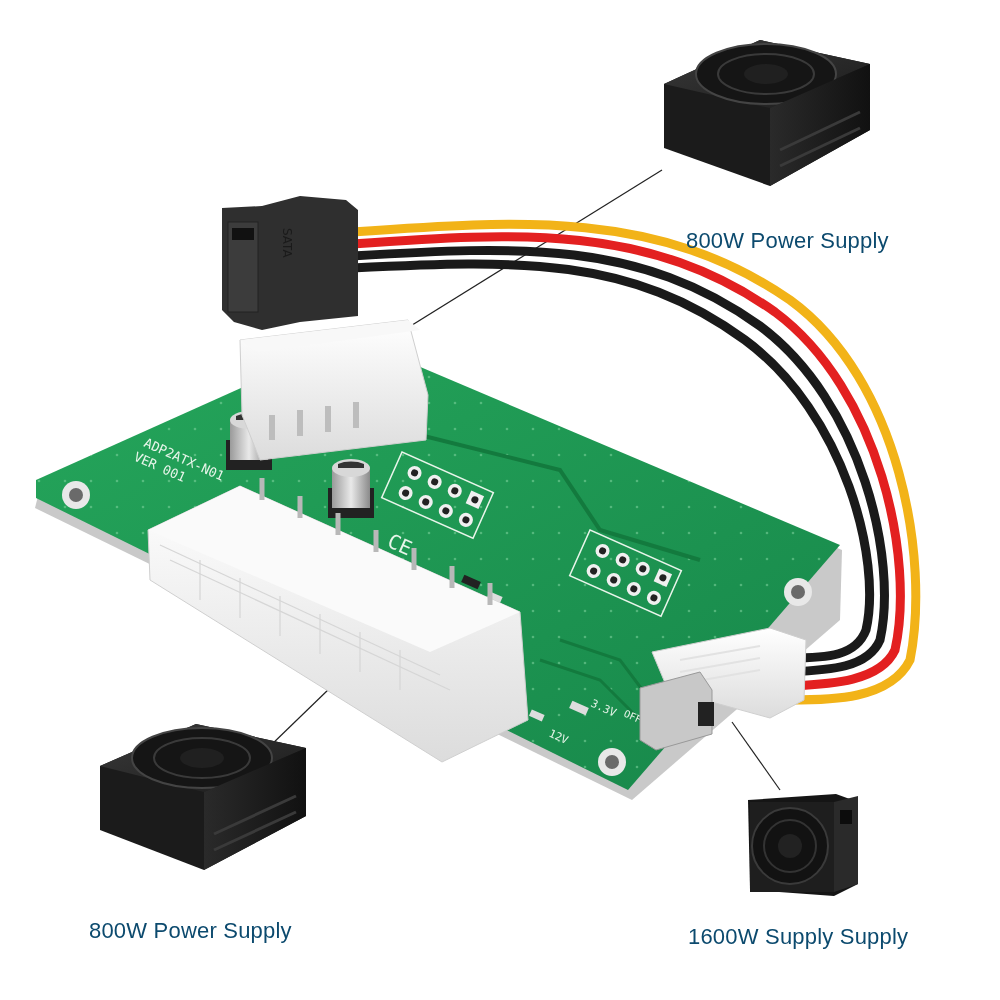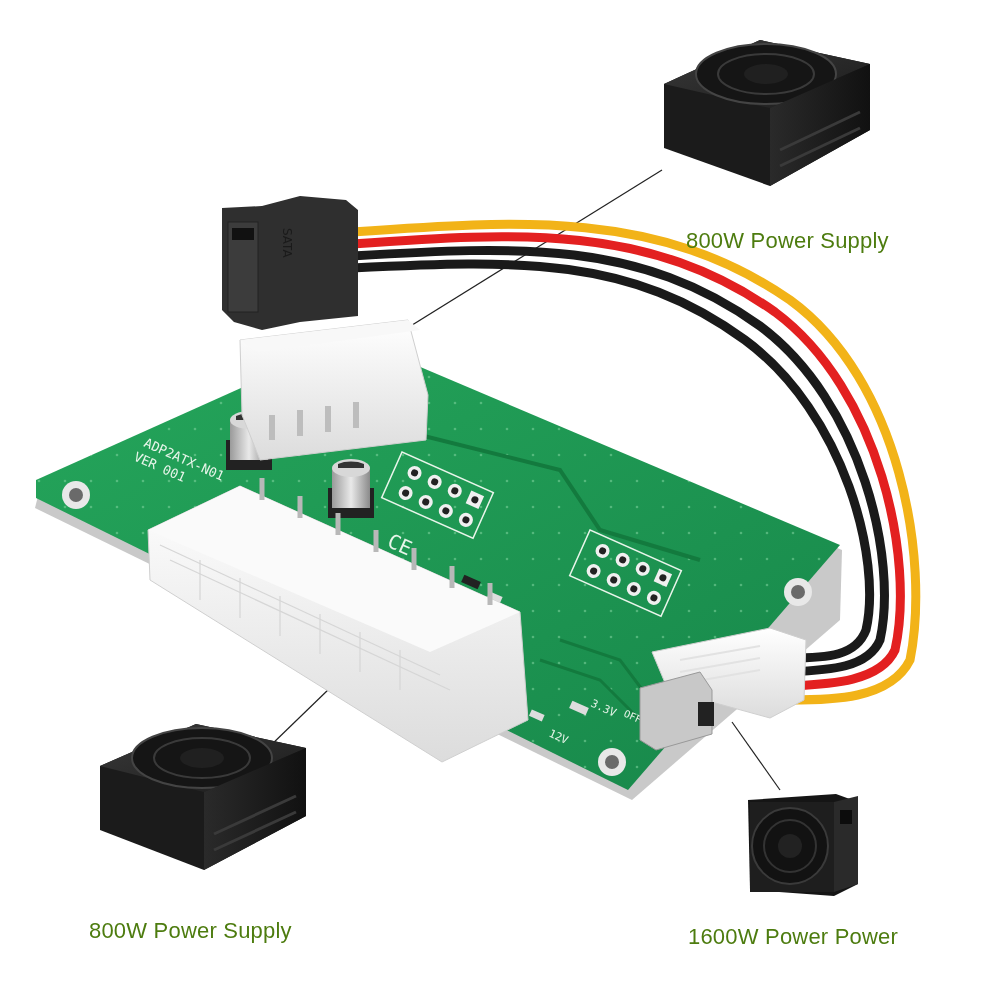--- a/index.html
+++ b/index.html
@@ -1,19 +1,19 @@
 <!DOCTYPE html>
 <html><head>
 <meta charset="utf-8">
 <style>
   html, body { margin: 0; padding: 0; background: #ffffff; }
   body { width: 1000px; height: 1000px; position: relative; overflow: hidden;
          font-family: "Liberation Sans", sans-serif; }
   #scene { position: absolute; left: 0; top: 0; width: 1000px; height: 1000px; }
-  .label { position: absolute; font-size: 22px; color: #4d7c0f; white-space: nowrap;
+  .label { position: absolute; font-size: 22px; color: #0c4a6e; white-space: nowrap;
            font-family: "Liberation Sans", sans-serif; letter-spacing: 0.2px; }
   #label-top { left: 686px; top: 228px; }
   #label-left { left: 89px; top: 918px; }
   #label-right { left: 688px; top: 924px; }
   .silk { font-family: "DejaVu Sans Mono", monospace; fill: #e8f5ea; }
 </style>
 </head>
 <body>
 
 <svg id="scene" viewBox="0 0 1000 1000" xmlns="http://www.w3.org/2000/svg">
@@ -237,13 +237,13 @@
     <circle cx="790" cy="846" r="38" fill="#121212" stroke="#3a3a3a" stroke-width="2"></circle>
     <circle cx="790" cy="846" r="26" fill="none" stroke="#333" stroke-width="2"></circle>
     <circle cx="790" cy="846" r="12" fill="#222"></circle>
     <polygon points="834,802 858,796 858,884 834,892" fill="#2a2a2a"></polygon>
     <rect x="840" y="810" width="12" height="14" fill="#0c0c0c"></rect>
   </g>
 </svg>
 
 <div class="label" id="label-top">800W Power Supply</div>
 <div class="label" id="label-left">800W Power Supply</div>
-<div class="label" id="label-right">1600W Power Power</div>
+<div class="label" id="label-right">1600W Supply Supply</div>
 
 </body></html>

